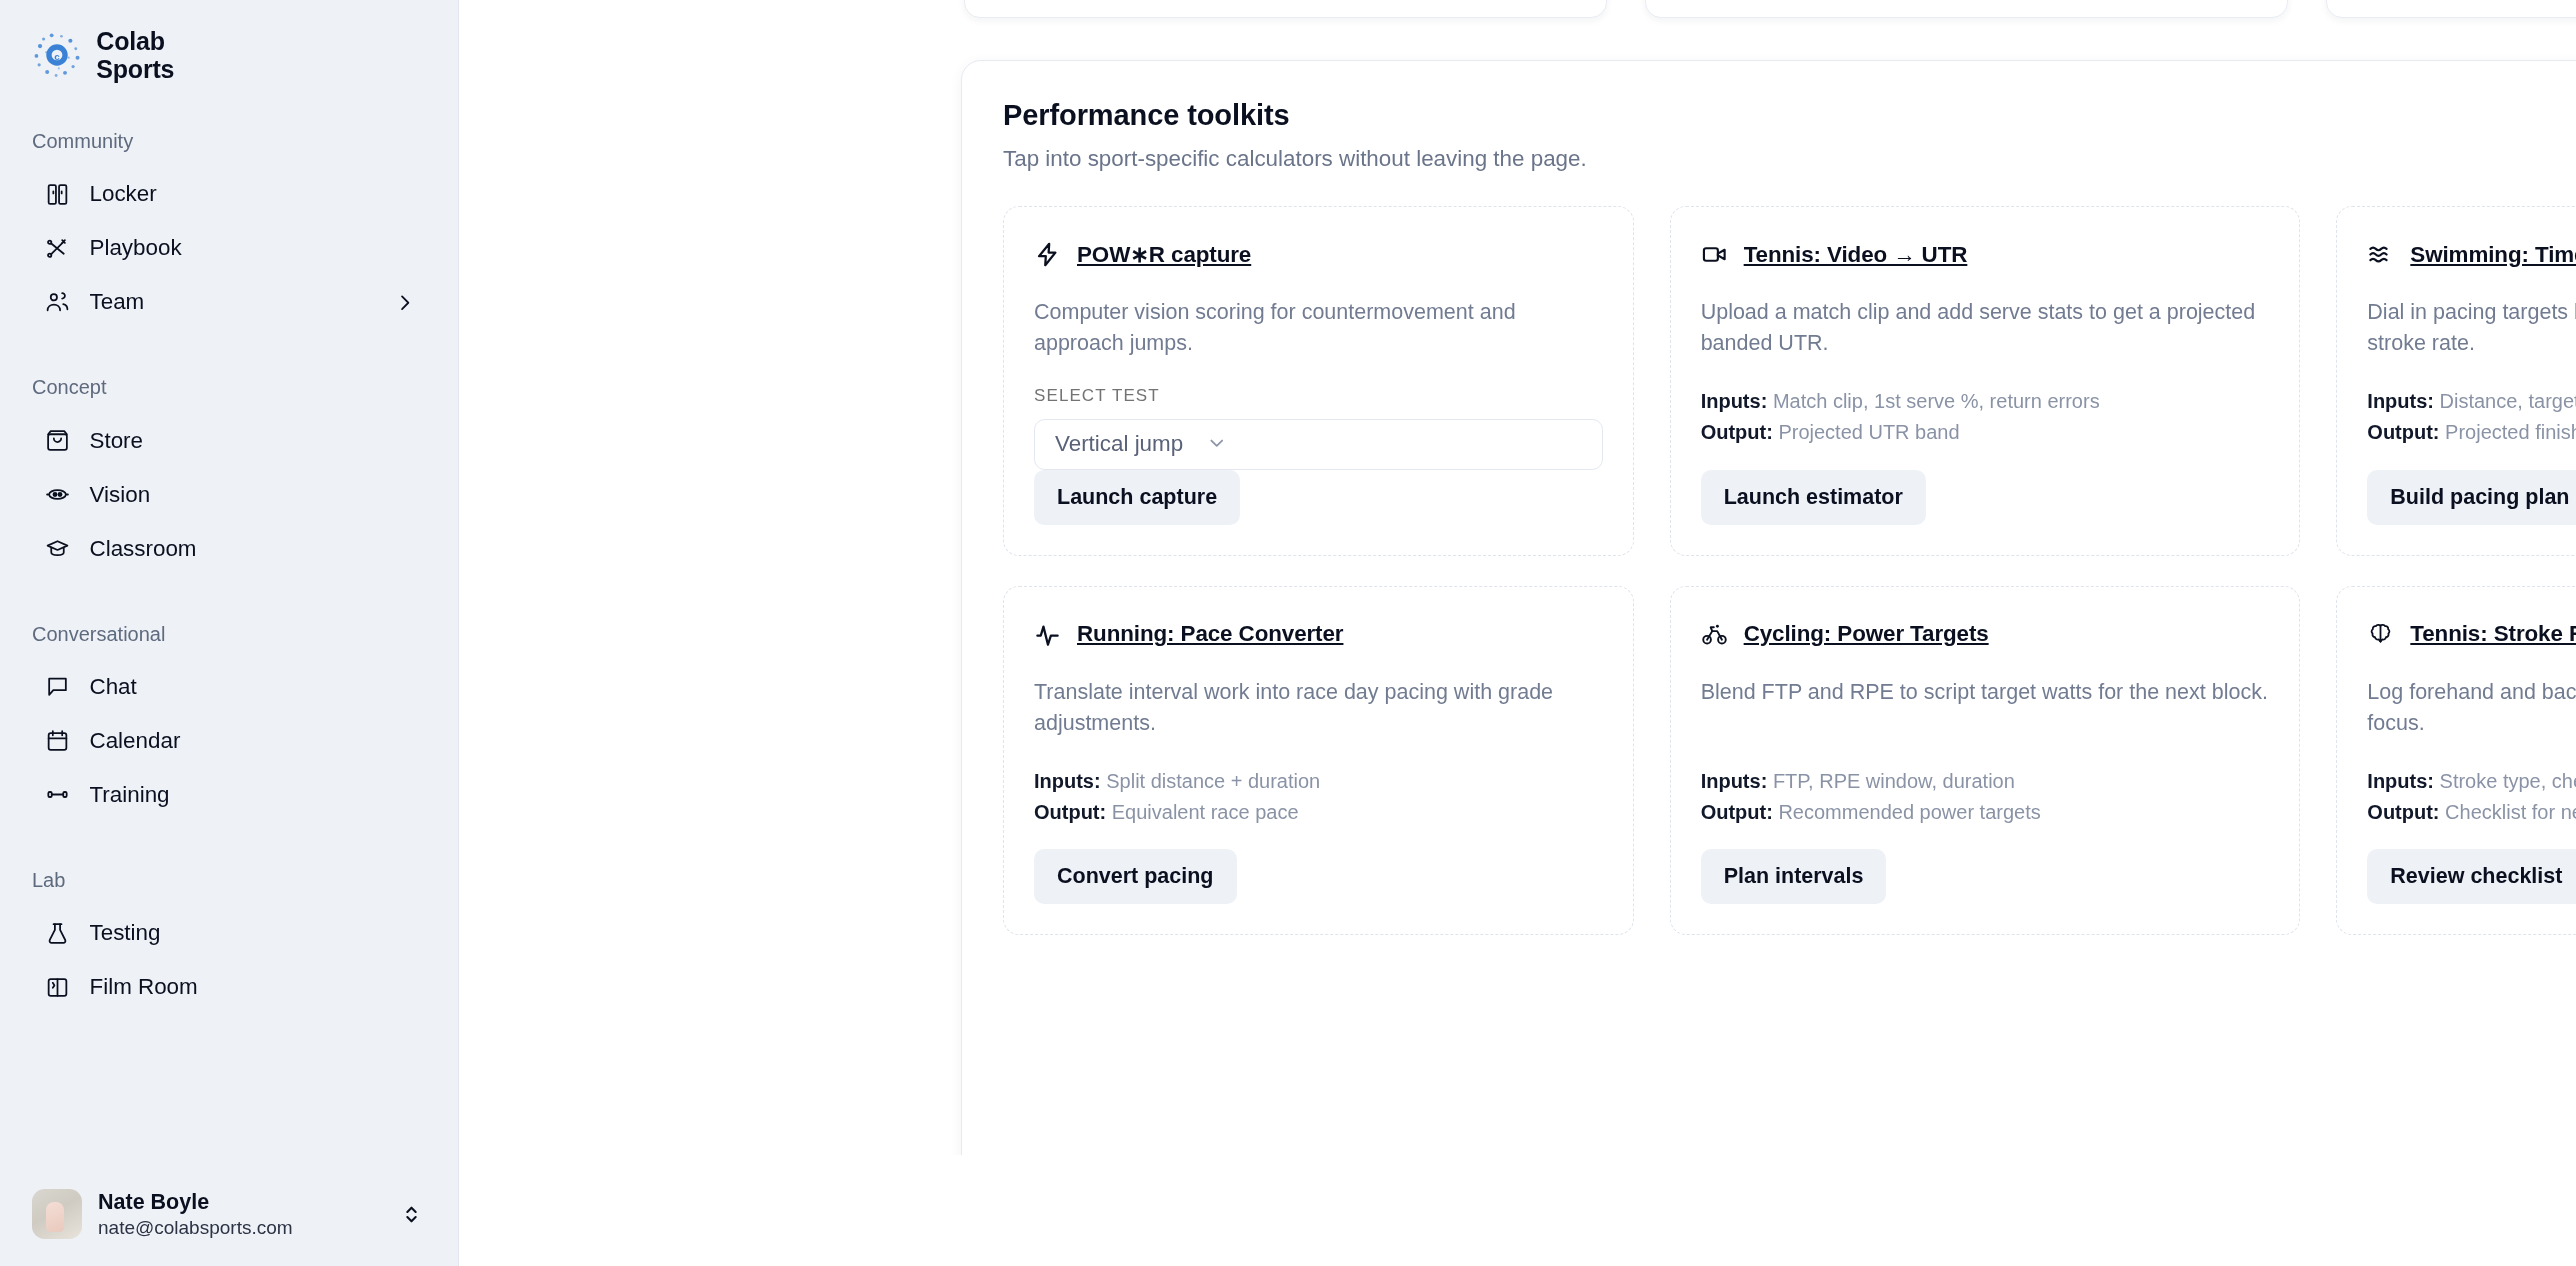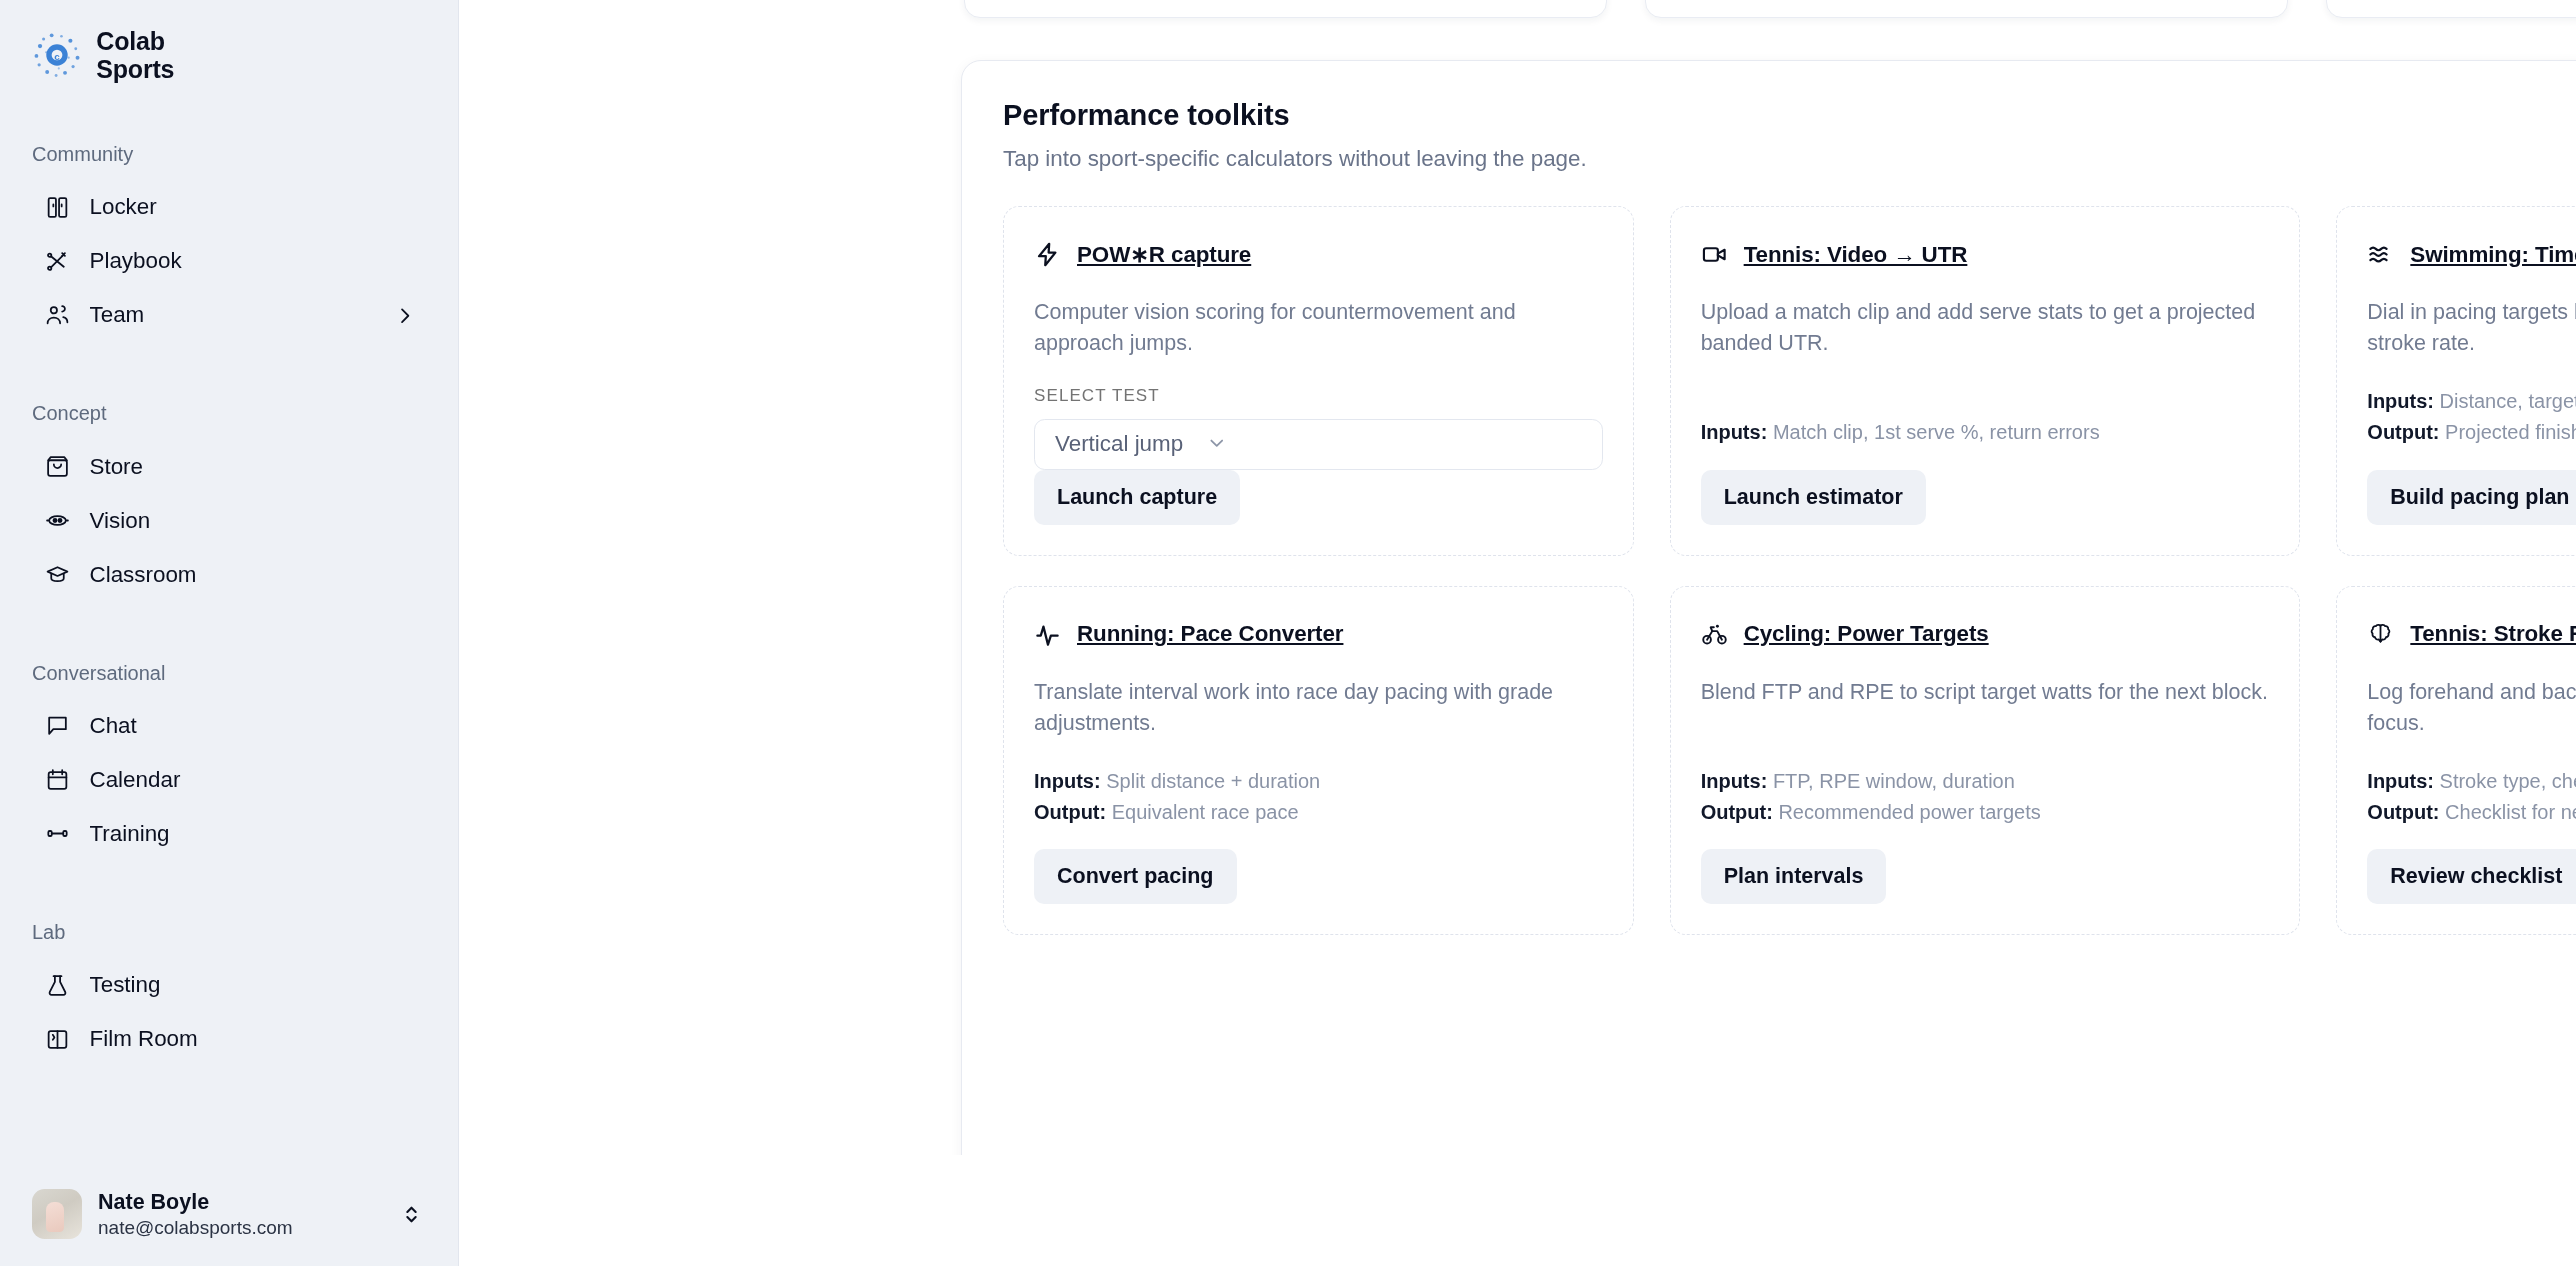--- a/index.html
+++ b/index.html
@@ -25,21 +25,21 @@
     display: flex; align-items: center; gap: 14.3px;
     padding: 27px 0 0 32px;
   }
   .brand-mark { width: 50px; height: 50px; position: relative; flex: 0 0 50px; }
   .brand-text {
     font-size: 25px; font-weight: 700; line-height: 1.12;
     color: #0b1020; letter-spacing: -0.2px;
   }
   .nav-section-label {
     font-size: 20px; color: #5e6a7e; font-weight: 400;
-    padding: 0 0 0 32px; margin-top: 60px; margin-bottom: 14.3px;
+    padding: 0 0 0 32px; margin-top: 47px; margin-bottom: 14.3px;
   }
   .nav-item {
     display: flex; align-items: center; gap: 20px;
     height: 54px; padding: 0 30px 0 32px; margin: 0 12.5px;
     border-radius: 10.7px; cursor: pointer; position: relative;
   }
   .nav-label { font-size: 22.4px; color: #0b1020; font-weight: 400; white-space: nowrap; }
   .nav-chevron { margin-left: auto; display: flex; align-items: center; }
   .nav-ico { width: 25px; height: 25px; display: flex; align-items: center; justify-content: center; flex: 0 0 25px; }
   .nav-ico svg { width: 25px; height: 25px; display: block; }
@@ -346,20 +346,21 @@
             <svg viewBox="0 0 24 24" fill="none" stroke="#0b1020" stroke-width="1.9" stroke-linecap="round" stroke-linejoin="round">
                 <rect x="2.6" y="6.4" width="12.4" height="11.2" rx="2"></rect>
                 <path d="M15 11.2l6-3.4v8.4l-6-3.4z"></path>
               </svg>
           </span>
           <h2 class="tk-title">Tennis: Video → UTR</h2>
         </div>
         <p class="tk-desc">Upload a match clip and add serve stats to get a projected banded UTR.</p>
         <div class="tk-meta">
           <div class="tk-meta-row"><b>Inputs:</b> <span>Match clip, 1st serve %, return errors</span></div>
+          <div class="tk-meta-row"><b>Output:</b> <span>Projected UTR band</span></div>
         </div>
         <button class="tk-btn">Launch estimator</button>
       </article>
 
       <article class="tk-card">
         <div class="tk-head">
           <span class="tk-ico">
             <svg viewBox="0 0 24 24" fill="none" stroke="#0b1020" stroke-width="1.9" stroke-linecap="round" stroke-linejoin="round">
                 <path d="M3 7c1.6-1.6 3.2-1.6 4.8 0s3.2 1.6 4.8 0 3.2-1.6 4.8 0"></path>
                 <path d="M3 12c1.6-1.6 3.2-1.6 4.8 0s3.2 1.6 4.8 0 3.2-1.6 4.8 0"></path>

